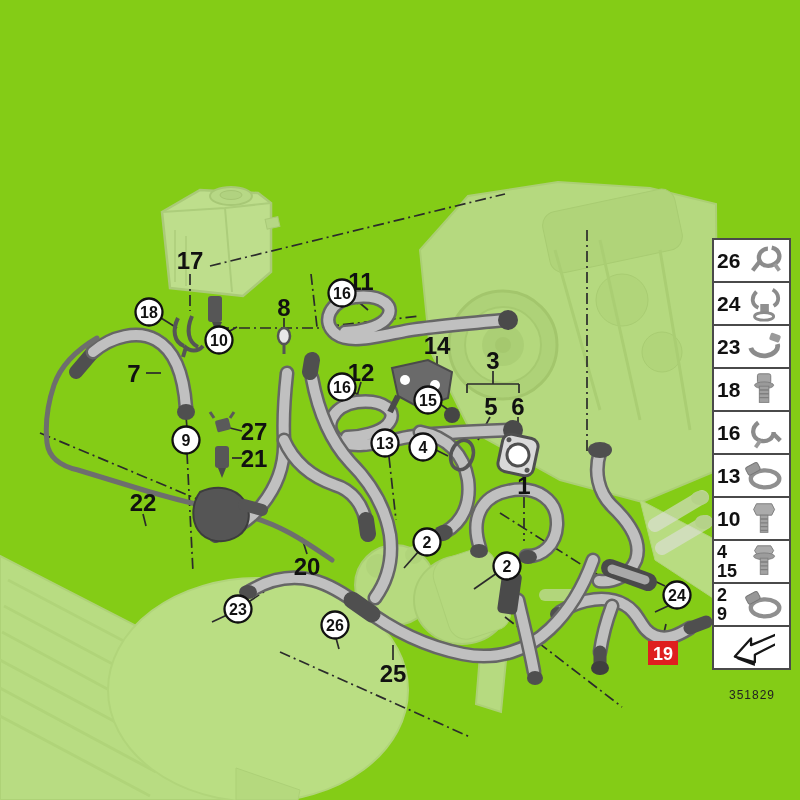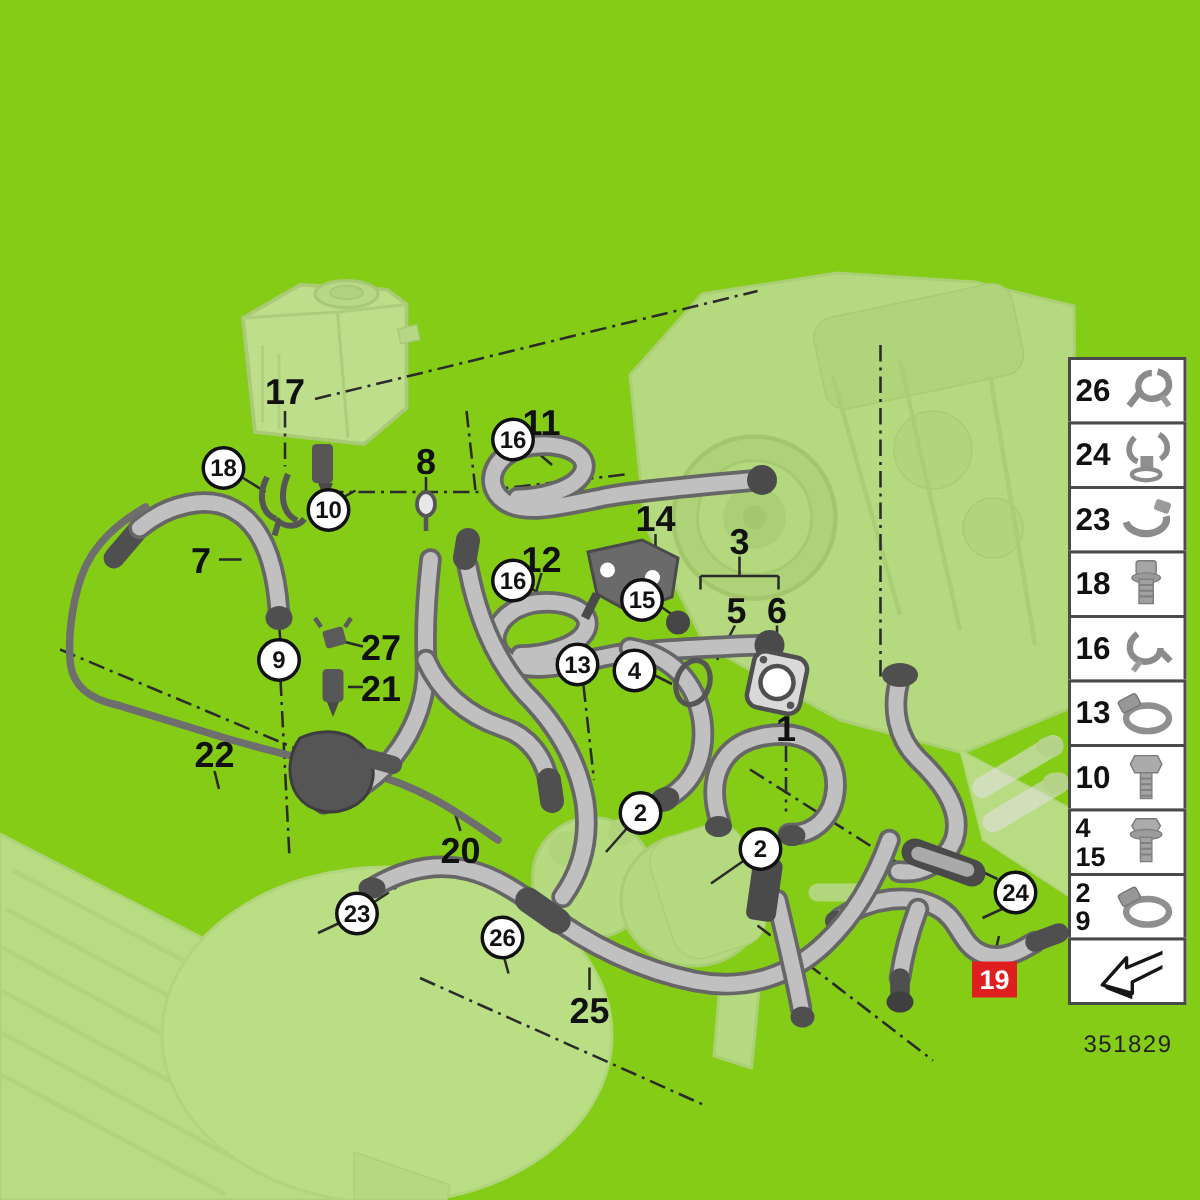--- a/index.html
+++ b/index.html
@@ -20,21 +20,21 @@
   
   .legend{position:absolute;left:712px;top:238px;width:79px;}
   .lrow{box-sizing:border-box;height:45px;border:2px solid #4a4a4a;margin-top:-2px;
         background:#fff;display:flex;align-items:center;}
   .lrow:first-child{margin-top:0;}
   .lnums{width:30px;padding-left:3px;font-weight:bold;font-size:21px;color:#111;line-height:1;}
   .lnums.dbl{font-size:18px;line-height:1.05;}
   .licon{flex:1;display:flex;justify-content:center;align-items:center;}
   .arrow-row{justify-content:center;}
   .legend-num{position:absolute;left:706px;top:688px;width:92px;text-align:center;
-              font-size:16px;color:#222;letter-spacing:1px;}
+              font-size:12px;color:#222;letter-spacing:1px;}
 </style>
 </head>
 <body>
 
 <div class="page">
 
   <svg class="diagram-svg" width="800" height="800" viewBox="0 0 800 800">
 
     <g opacity="0.5">
       <path d="M420,250 L468,196 L558,182 L650,188 L716,204 L718,470 L642,502 L560,480 L470,430 L430,350 Z" fill="#e7e7e7" stroke="#d2d2d2" stroke-width="2"></path>

